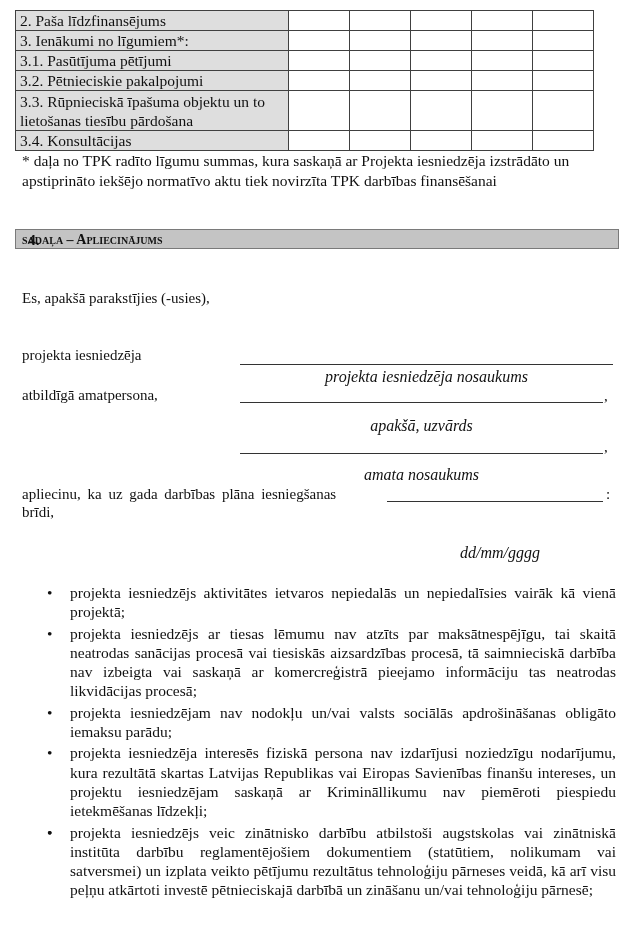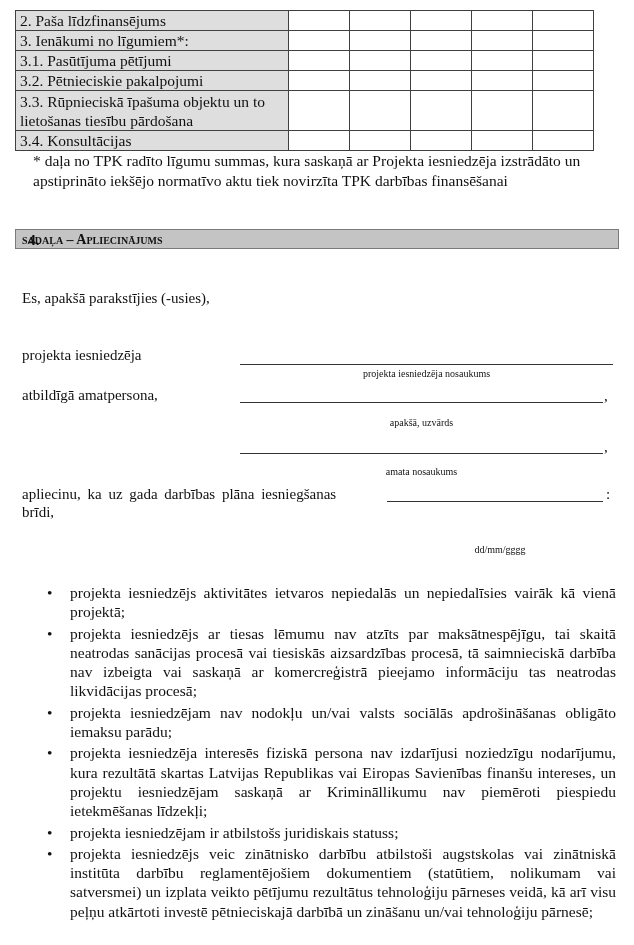--- a/index.html
+++ b/index.html
@@ -5,27 +5,27 @@
   html, body { margin:0; padding:0; background:#ffffff; }
   body { width:634px; height:945px; position:relative; overflow:hidden;
          font-family:"Liberation Serif", "DejaVu Serif", serif; color:#111; font-size:15.5px; }
   .abs { position:absolute; }
   table.fin { position:absolute; left:15px; top:10px; border-collapse:collapse; }
   table.fin td { border:1px solid #404040; padding:0 0 0 4px; font-size:15.5px; line-height:19px; vertical-align:middle; }
   table.fin td.label { background:#dedede; width:268px; }
   table.fin td.val { width:56px; background:#fff; }
   table.fin tr { height:20px; }
   table.fin tr.tall { height:40px; }
-  .note { left:22px; top:151px; width:590px; line-height:20px; font-size:15.5px;margin-left:11px; }
+  .note { left:22px; top:151px; width:590px; line-height:20px; font-size:15.5px; }
   .sec-header { left:15px; top:229px; width:604px; height:20px; background:#c4c4c4;
                 border:1px solid #7a7a7a; box-sizing:border-box; }
   .sec-header span { position:absolute; left:6px; top:0; line-height:19px; font-weight:bold; font-size:14px; }
   .sec-header .big { font-size:15.5px; }
   .line { position:absolute; border-bottom:1px solid #333; height:0; }
-  .cap { position:absolute; text-align:center; font-size:10px; }
+  .cap { position:absolute; font-style:italic; text-align:center; font-size:16px; }
   .txt { position:absolute; font-size:15px; white-space:nowrap; }
   ul.bul { position:absolute; left:38px; top:583px; width:578px; margin:0; padding:0; list-style:none; }
   ul.bul li { position:relative; padding-left:32px; line-height:19.3px; text-align:justify; margin-bottom:2px; }
   ul.bul li .dot { position:absolute; left:9px; top:0; }
 </style>
 </head>
 <body>
 
 <table class="fin">
   <tbody id="fin-body">
@@ -105,15 +105,15 @@
 <div class="line" style="left:387px;top:501px;width:216px;"></div>
 <div class="txt" style="left:606px;top:486px;">:</div>
 <div class="txt" style="left:22px;top:504px;">brīdi,</div>
 <div class="cap" style="left:440px;top:544px;width:120px;">dd/mm/gggg</div>
 
 <ul class="bul" id="bullets">
     <li><span class="dot">•</span><span>projekta iesniedzējs aktivitātes ietvaros nepiedalās un nepiedalīsies vairāk kā vienā projektā;</span></li>
     <li><span class="dot">•</span><span>projekta iesniedzējs ar tiesas lēmumu nav atzīts par maksātnespējīgu, tai skaitā neatrodas sanācijas procesā vai tiesiskās aizsardzības procesā, tā saimnieciskā darbība nav izbeigta vai saskaņā ar komercreģistrā pieejamo informāciju tas neatrodas likvidācijas procesā;</span></li>
     <li><span class="dot">•</span><span>projekta iesniedzējam nav nodokļu un/vai valsts sociālās apdrošināšanas obligāto iemaksu parādu;</span></li>
     <li><span class="dot">•</span><span>projekta iesniedzēja interesēs fiziskā persona nav izdarījusi noziedzīgu nodarījumu, kura rezultātā skartas Latvijas Republikas vai Eiropas Savienības finanšu intereses, un projektu iesniedzējam saskaņā ar Krimināllikumu nav piemēroti piespiedu ietekmēšanas līdzekļi;</span></li>
-    <li><span class="dot">•</span><span>projekta iesniedzējam ir atbilstošs juridiskais statuss;</span></li>
+    <li><span class="dot">•</span></li>
     <li><span class="dot">•</span><span>projekta iesniedzējs veic zinātnisko darbību atbilstoši augstskolas vai zinātniskā institūta darbību reglamentējošiem dokumentiem (statūtiem, nolikumam vai satversmei) un izplata veikto pētījumu rezultātus tehnoloģiju pārneses veidā, kā arī visu peļņu atkārtoti investē pētnieciskajā darbībā un zināšanu un/vai tehnoloģiju pārnesē;</span></li>
   </ul>
 
 </body></html>

